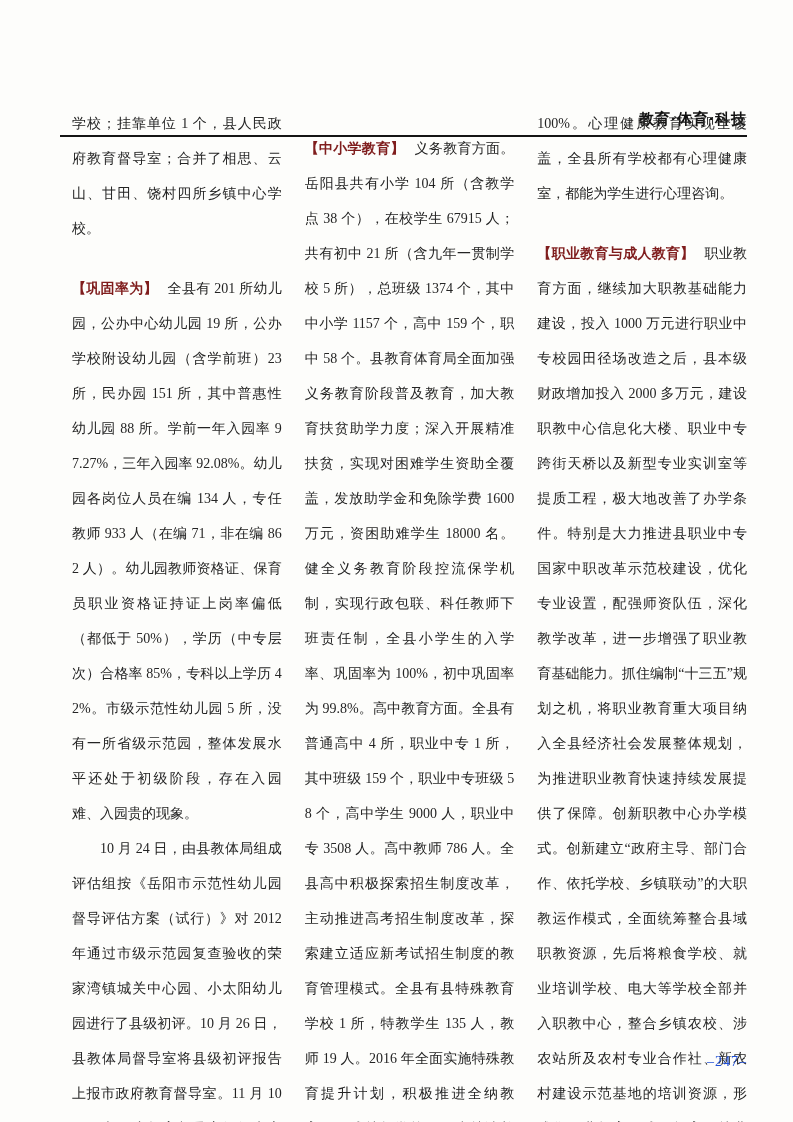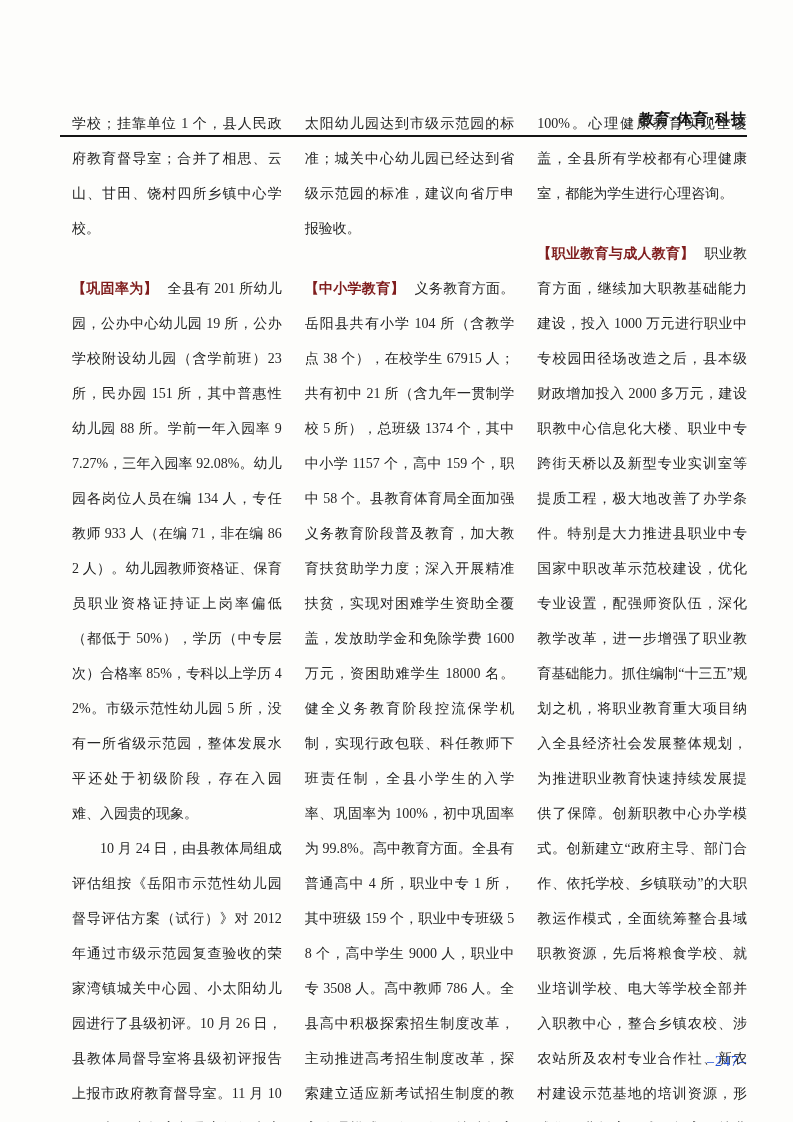--- a/index.html
+++ b/index.html
@@ -93,21 +93,20 @@
 
   <main class="content">
 
     <div class="col">
       <p class="para">学校；挂靠单位 1 个，县人民政府教育督导室；合并了相思、云山、甘田、饶村四所乡镇中心学校。</p>
       <p class="para entry"><span class="entry-head">【巩固率为】</span><span class="entry-body">全县有 201 所幼儿园，公办中心幼儿园 19 所，公办学校附设幼儿园（含学前班）23 所，民办园 151 所，其中普惠性幼儿园 88 所。学前一年入园率 97.27%，三年入园率 92.08%。幼儿园各岗位人员在编 134 人，专任教师 933 人（在编 71，非在编 862 人）。幼儿园教师资格证、保育员职业资格证持证上岗率偏低（都低于 50%），学历（中专层次）合格率 85%，专科以上学历 42%。市级示范性幼儿园 5 所，没有一所省级示范园，整体发展水平还处于初级阶段，存在入园难、入园贵的现象。</span></p>
       <p class="para indent flow-cut">10 月 24 日，由县教体局组成评估组按《岳阳市示范性幼儿园督导评估方案（试行）》对 2012 年通过市级示范园复查验收的荣家湾镇城关中心园、小太阳幼儿园进行了县级初评。10 月 26 日，县教体局督导室将县级初评报告上报市政府教育督导室。11 月 10 日，市政府教育督导室组织专家组对城关中心幼儿园、小太阳幼儿园进行第一轮市级示范幼儿园督导评估。专家组一行 5 人，对两所幼儿园进行了详细现场评估，经综合评议，专家组一致认为小</p>
     </div>
 
     <div class="col">
-      <p class="para">太阳幼儿园达到市级示范园的标准；城关中心幼儿园已经达到省级示范园的标准，建议向省厅申报验收。</p>
       <p class="para entry flow-cut"><span class="entry-head">【中小学教育】</span><span class="entry-body">义务教育方面。岳阳县共有小学 104 所（含教学点 38 个），在校学生 67915 人；共有初中 21 所（含九年一贯制学校 5 所），总班级 1374 个，其中中小学 1157 个，高中 159 个，职中 58 个。县教育体育局全面加强义务教育阶段普及教育，加大教育扶贫助学力度；深入开展精准扶贫，实现对困难学生资助全覆盖，发放助学金和免除学费 1600 万元，资困助难学生 18000 名。健全义务教育阶段控流保学机制，实现行政包联、科任教师下班责任制，全县小学生的入学率、巩固率为 100%，初中巩固率为 99.8%。高中教育方面。全县有普通高中 4 所，职业中专 1 所，其中班级 159 个，职业中专班级 58 个，高中学生 9000 人，职业中专 3508 人。高中教师 786 人。全县高中积极探索招生制度改革，主动推进高考招生制度改革，探索建立适应新考试招生制度的教育管理模式。全县有县特殊教育学校 1 所，特教学生 135 人，教师 19 人。2016 年全面实施特殊教育提升计划，积极推进全纳教育，形成特教学校、随班就读并举的特殊教育办学格局。深入推进特殊教育教学改革，注重残疾儿童生活自理能力培养、心理健康教育、职业技能培养，为残疾学生的终身幸福奠基。特殊教育学生的巩固率达</span></p>
     </div>
 
     <div class="col">
       <p class="para">100%。心理健康教育实现全覆盖，全县所有学校都有心理健康室，都能为学生进行心理咨询。</p>
       <p class="para entry flow-cut"><span class="entry-head">【职业教育与成人教育】</span><span class="entry-body">职业教育方面，继续加大职教基础能力建设，投入 1000 万元进行职业中专校园田径场改造之后，县本级财政增加投入 2000 多万元，建设职教中心信息化大楼、职业中专跨街天桥以及新型专业实训室等提质工程，极大地改善了办学条件。特别是大力推进县职业中专国家中职改革示范校建设，优化专业设置，配强师资队伍，深化教学改革，进一步增强了职业教育基础能力。抓住编制“十三五”规划之机，将职业教育重大项目纳入全县经济社会发展整体规划，为推进职业教育快速持续发展提供了保障。创新职教中心办学模式。创新建立“政府主导、部门合作、依托学校、乡镇联动”的大职教运作模式，全面统筹整合县域职教资源，先后将粮食学校、就业培训学校、电大等学校全部并入职教中心，整合乡镇农校、涉农站所及农村专业合作社、新农村建设示范基地的培训资源，形成集职业教育、成人教育、就业和扶贫培训为一体的教育综合服务平台，全面提升了职业教育办学效益与办学质量。创新职教管理模式。坚持以市场需求为导向，扩大职业学校办学自主权，深化产教融合、校企合作，推动专业设置与产业需求、课程内容与职业标准、教学过程与生产过程对接，建立与企业实训基地，真正实现了</span></p>
     </div>
 
   </main>
 

